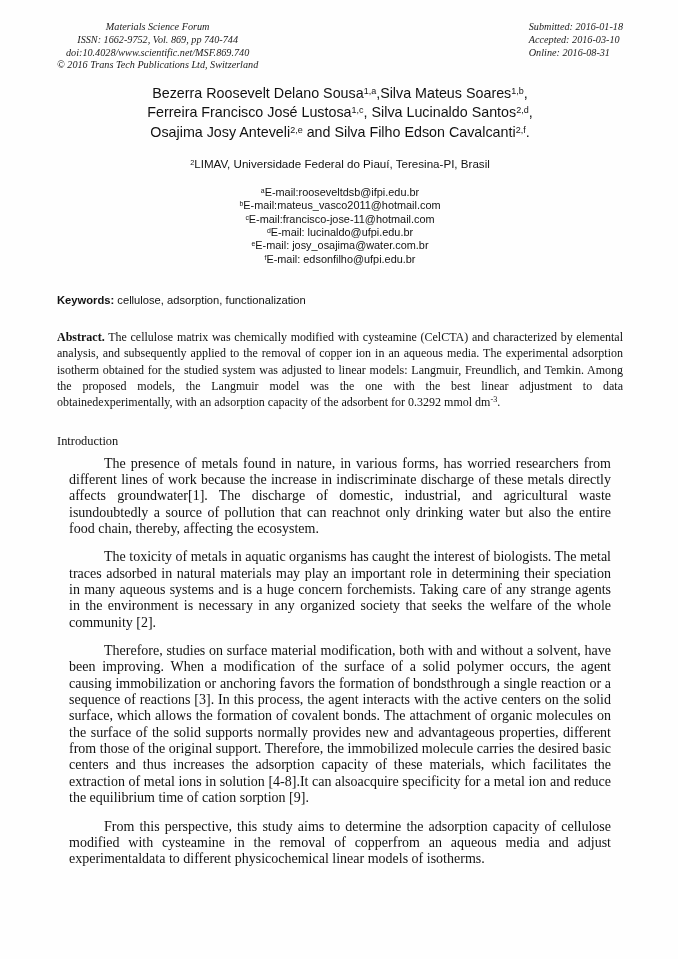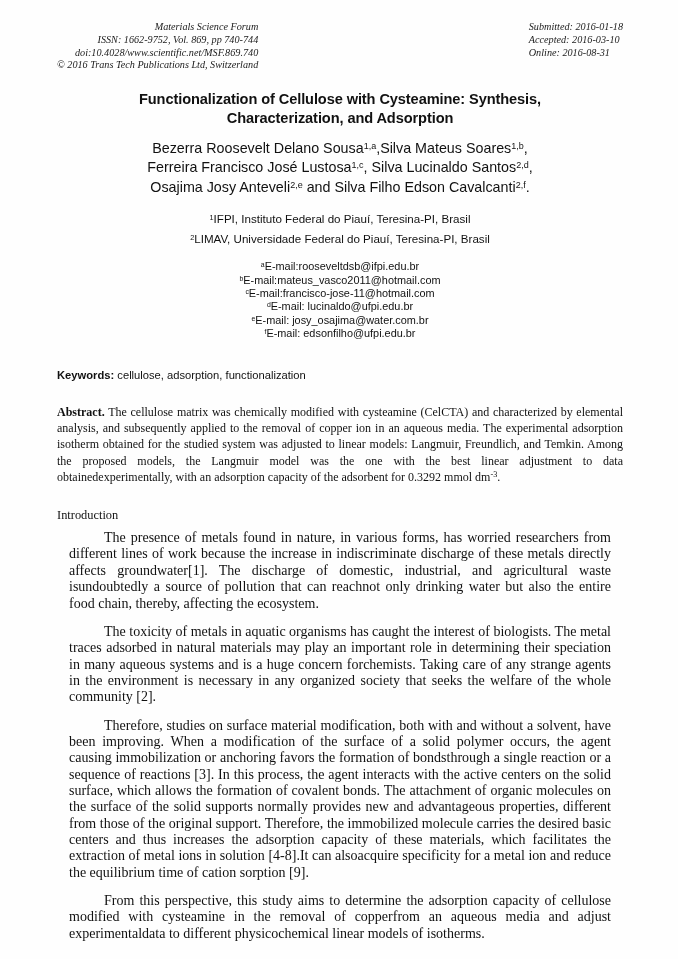--- a/index.html
+++ b/index.html
@@ -30,21 +30,21 @@
     font-family: "Liberation Serif", "DejaVu Serif", serif;
     font-style: italic;
     font-size: 10.2px;
     line-height: 12.8px;
     color: #1a1a1a;
   }
   .pub-header .left {
     position: absolute;
     left: 0;
     top: 0;
-    text-align: right;
+    text-align: center;
   }
   .pub-header .right {
     position: absolute;
     right: 0;
     top: 0;
     text-align: left;
   }
   .pub-header div { white-space: nowrap; }
 
   
@@ -152,39 +152,34 @@
         <div>doi:10.4028/www.scientific.net/MSF.869.740</div>
         <div>© 2016 Trans Tech Publications Ltd, Switzerland</div>
       </div>
       <div class="right">
         <div>Submitted: 2016-01-18</div>
         <div>Accepted: 2016-03-10</div>
         <div>Online: 2016-08-31</div>
       </div>
     </div>
 
-    <div class="title">
-      <div>Functionalization of Cellulose with Cysteamine: Synthesis,</div>
-      <div>Characterization, and Adsorption</div>
-    </div>
 
     <div class="authors">
       <div>
         <span>Bezerra Roosevelt Delano Sousa</span><sup>1,a</sup><span>,Silva Mateus Soares</span><sup>1,b</sup><span>,</span>
       </div>
       <div>
         <span>Ferreira Francisco José Lustosa</span><sup>1,c</sup><span>, Silva Lucinaldo Santos</span><sup>2,d</sup><span>,</span>
       </div>
       <div>
         <span>Osajima Josy Anteveli</span><sup>2,e</sup><span> and Silva Filho Edson Cavalcanti</span><sup>2,f</sup><span>.</span>
       </div>
     </div>
 
     <div class="affiliations">
-      <div><sup>1</sup><span>IFPI, Instituto Federal do Piauí, Teresina-PI, Brasil</span></div>
       <div><sup>2</sup><span>LIMAV, Universidade Federal do Piauí, Teresina-PI, Brasil</span></div>
     </div>
 
     <div class="emails">
       <div><sup>a</sup><span>E-mail:rooseveltdsb@ifpi.edu.br</span></div>
       <div><sup>b</sup><span>E-mail:mateus_vasco2011@hotmail.com</span></div>
       <div><sup>c</sup><span>E-mail:francisco-jose-11@hotmail.com</span></div>
       <div><sup>d</sup><span>E-mail: lucinaldo@ufpi.edu.br</span></div>
       <div><sup>e</sup><span>E-mail: josy_osajima@water.com.br</span></div>
       <div><sup>f</sup><span>E-mail: edsonfilho@ufpi.edu.br</span></div>

